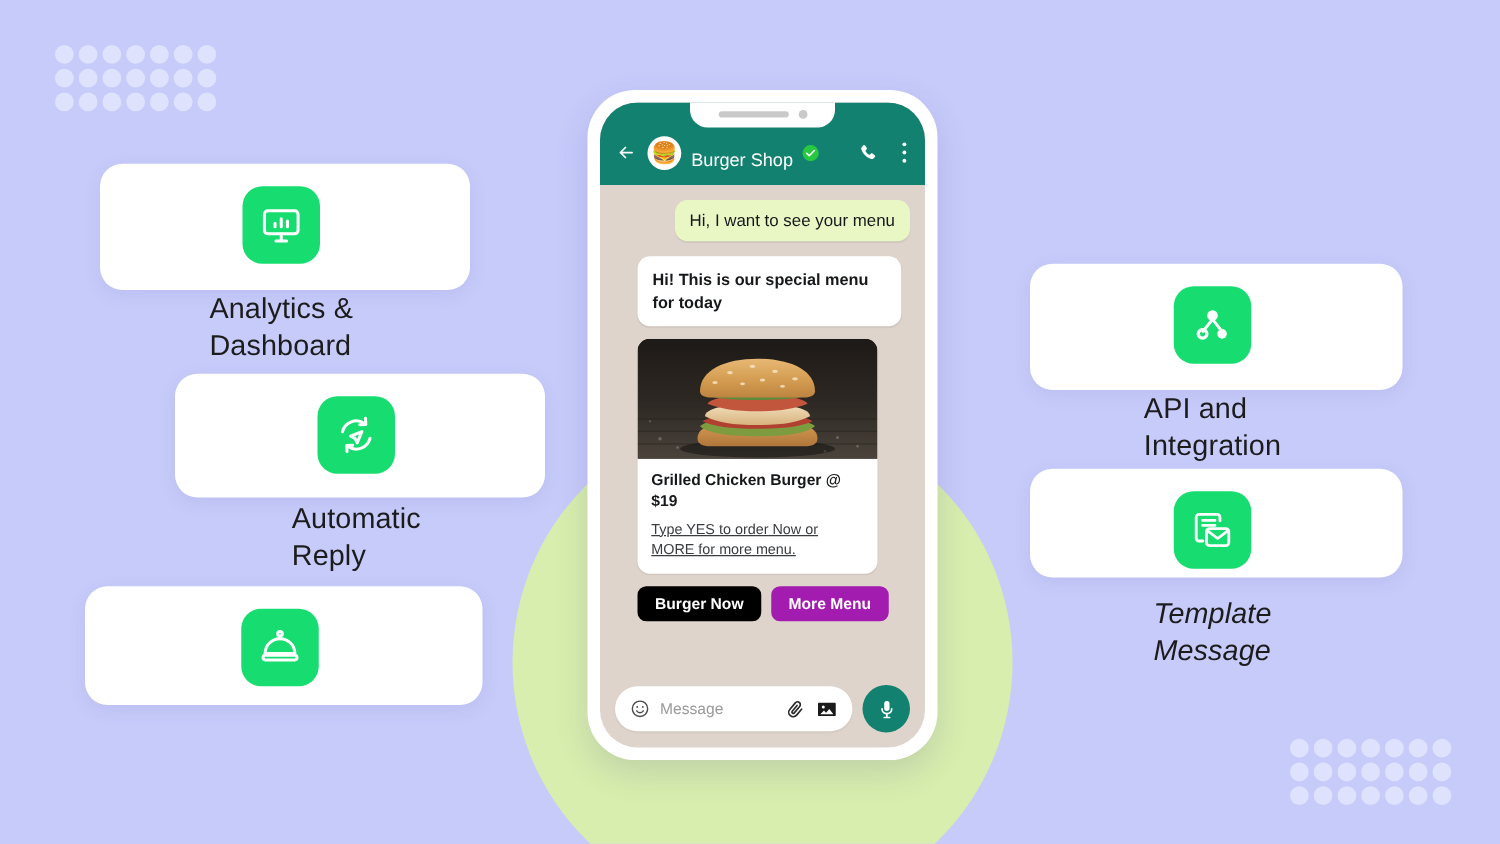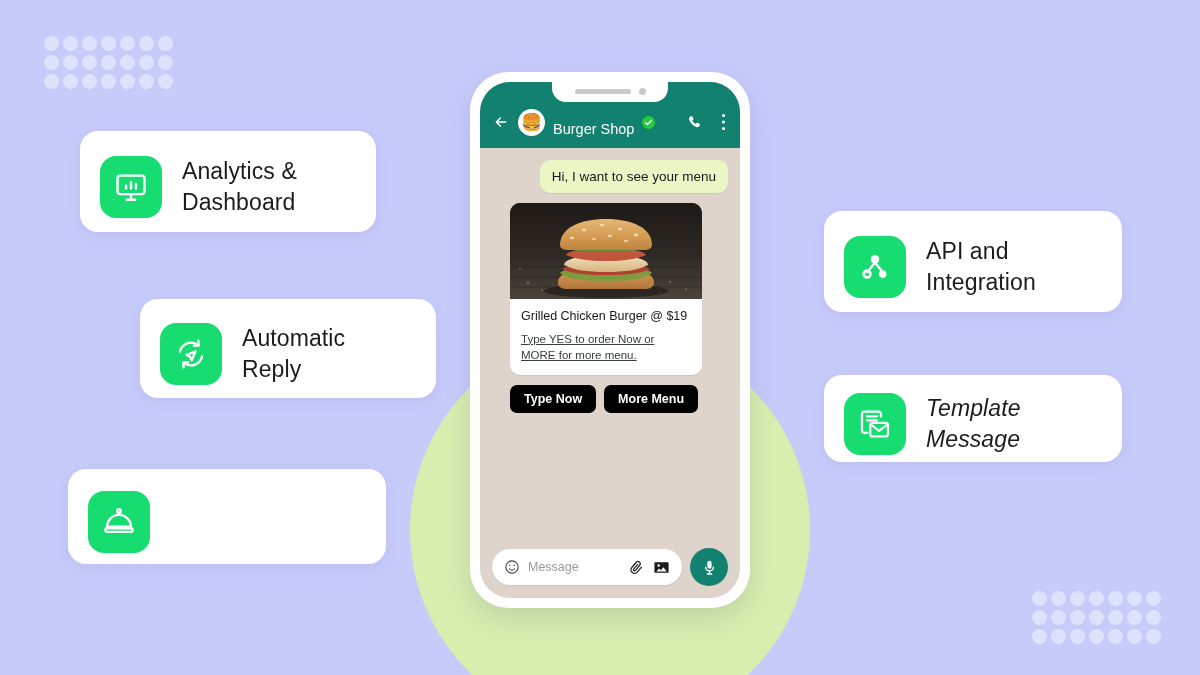--- a/index.html
+++ b/index.html
@@ -48,20 +48,21 @@
   .card {
     position: absolute;
     background: #ffffff;
     border-radius: 18px;
     box-shadow: 0 4px 14px rgba(90, 90, 150, 0.10);
     display: flex;
     align-items: center;
     gap: 20px;
     padding: 18px 26px 8px 20px;
     box-sizing: border-box;
+    flex-direction: column;
   }
   .card-icon {
     flex: 0 0 auto;
     width: 62px;
     height: 62px;
     border-radius: 16px;
     background: #17dd70;
     display: flex;
     align-items: center;
     justify-content: center;
@@ -232,21 +233,21 @@
     width: 100%;
     height: 96px;
     display: block;
     position: relative;
     overflow: hidden;
     background: #2c2824;
   }
   .product-photo svg { display: block; width: 100%; height: 100%; }
   .product-title {
     font-size: 12.5px;
-    font-weight: normal;
+    font-weight: bold;
     color: #16181a;
     line-height: 1.35;
     padding: 9px 11px 0 11px;
   }
   .product-desc {
     font-size: 11.5px;
     color: #3a3d40;
     line-height: 1.42;
     padding: 6px 11px 11px 11px;
     text-decoration: underline;
@@ -260,21 +261,21 @@
     border: none;
     border-radius: 7px;
     padding: 7px 14px;
     font-size: 12.5px;
     font-weight: bold;
     font-family: inherit;
     cursor: pointer;
     color: #ffffff;
   }
   .cta-dark { background: #000000; }
-  .cta-blue { background: #000000; }
+  .cta-blue { background: #a21caf; }
 
   
   .chat-input-bar {
     flex: 0 0 auto;
     height: 62px;
     display: flex;
     align-items: center;
     gap: 8px;
     padding: 0 12px;
   }
@@ -457,20 +458,21 @@
           <circle cx="3" cy="11" r="1.9"></circle>
           <circle cx="3" cy="19" r="1.9"></circle>
         </svg>
       </div>
     </div>
 
     <div class="chat-body">
 
       <div class="bubble-out">Hi, I want to see your menu</div>
 
+      <div class="bubble-in">Hi! This is our special menu for today</div>
 
       <div class="product-card">
         <div class="product-photo">
           <svg viewBox="0 0 192 96" preserveAspectRatio="xMidYMid slice" aria-hidden="true">
             <defs>
               <linearGradient id="woodbg" x1="0" y1="0" x2="0" y2="1">
                 <stop offset="0%" stop-color="#1d1916"></stop>
                 <stop offset="55%" stop-color="#2e2924"></stop>
                 <stop offset="100%" stop-color="#4b443c"></stop>
               </linearGradient>
@@ -518,21 +520,21 @@
               <ellipse cx="84" cy="36" rx="2" ry="1.1"></ellipse>
                 <ellipse cx="116" cy="38" rx="2" ry="1.1"></ellipse>
             </g>
           </svg>
         </div>
         <div class="product-title">Grilled Chicken Burger @ $19</div>
         <div class="product-desc">Type YES to order Now or MORE for more menu.</div>
       </div>
 
       <div class="cta-row">
-        <button class="cta cta-dark">Type Now</button>
+        <button class="cta cta-dark">Burger Now</button>
         <button class="cta cta-blue">More Menu</button>
       </div>
 
     </div>
 
     <div class="chat-input-bar">
       <div class="input-pill">
         <span>
           <svg class="ic" width="16" height="16" viewBox="0 0 24 24" fill="none" stroke="#4a4a4a" stroke-width="1.7">
             <circle cx="12" cy="12" r="9.2"></circle>

